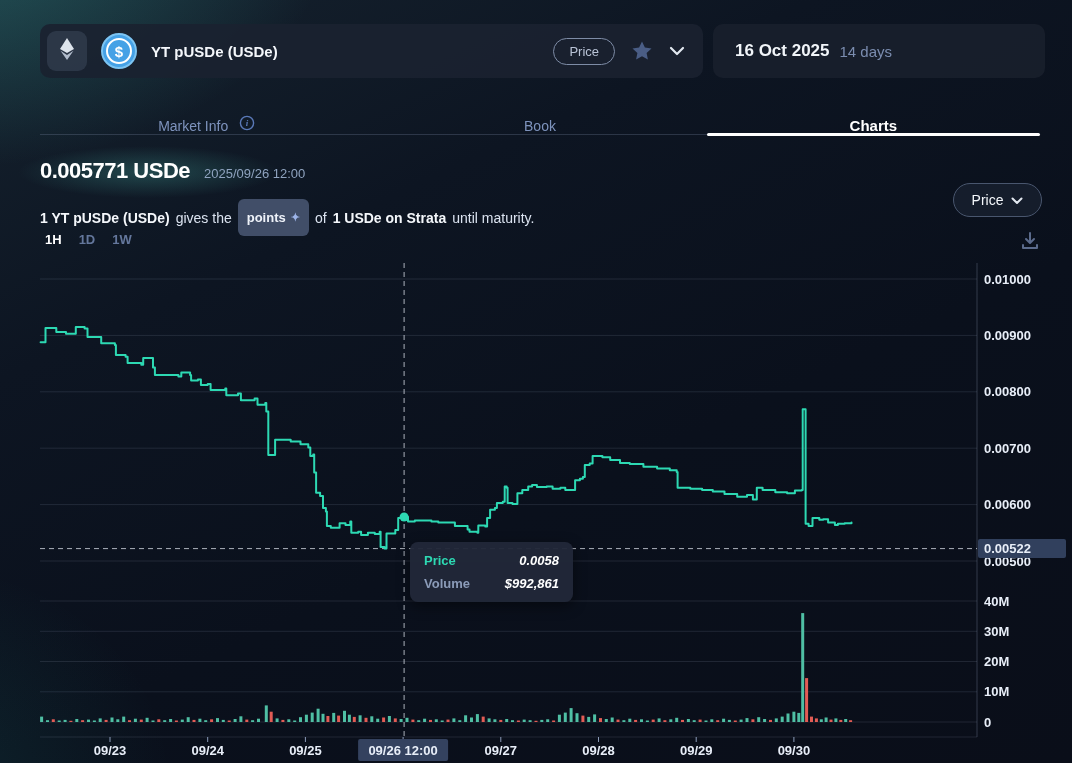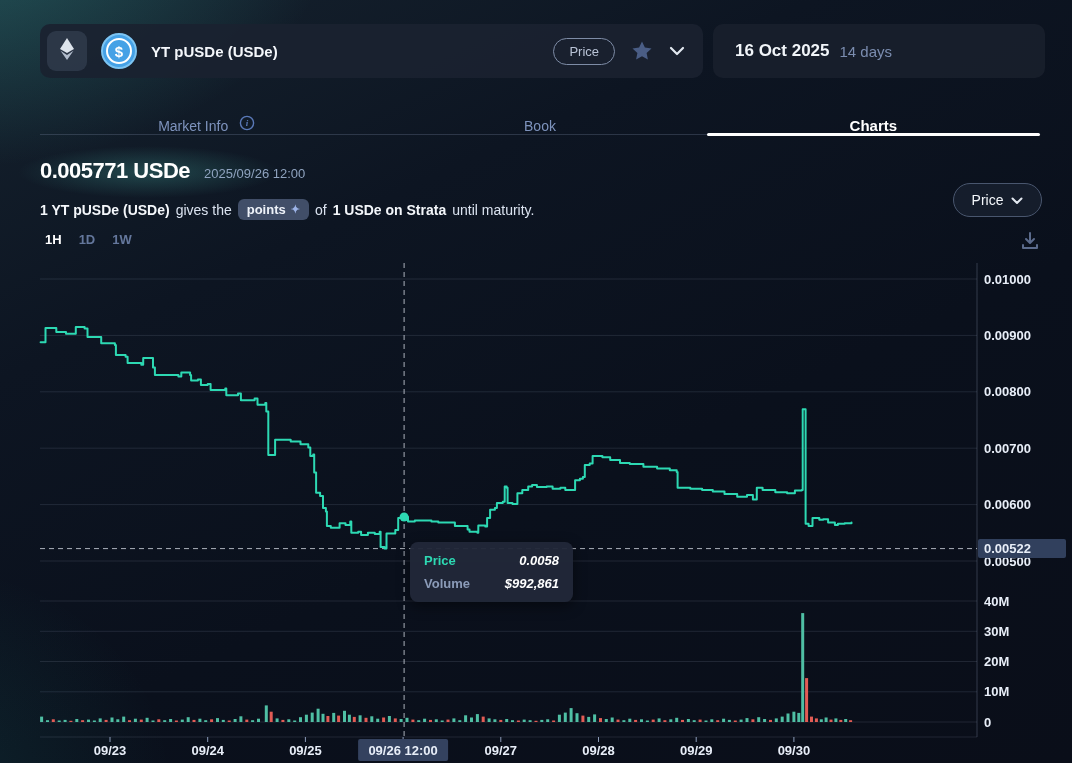--- a/index.html
+++ b/index.html
@@ -44,21 +44,21 @@
 
   
   .price-glow { left: 18px; top: 146px; width: 260px; height: 52px; border-radius: 50%;
        background: radial-gradient(closest-side, rgba(94,234,212,0.22), transparent); }
   .price-row { left: 40px; top: 158px; display: flex; align-items: baseline; gap: 14px; }
   .big-price { font-size: 22px; font-weight: bold; letter-spacing: -0.5px; color: #ffffff; }
   .price-ts { font-size: 13px; color: #8fa3bf; }
 
   .desc-row { left: 40px; top: 199px; display: flex; align-items: center; gap: 6px; font-size: 14px; color: #dbe3f0; }
   .desc-bold { font-weight: bold; color: #f4f7fb; }
-  .points-badge { background: #414e68; border-radius: 6px; padding: 3px 9px; font-size: 13px;
+  .points-badge { background: #414e68; border-radius: 6px; padding: 11px 9px; font-size: 13px;
        font-weight: bold; color: #eef2f9; display: inline-flex; align-items: center; gap: 5px; cursor: pointer; }
   .sparkle { color: #9db4e8; font-size: 11px; }
 
   .metric-dd { left: 953px; top: 183px; width: 89px; height: 34px; border-radius: 999px;
        background: rgba(22,31,46,0.9); border: 1px solid #49566e; display: flex; align-items: center;
        justify-content: center; gap: 8px; font-size: 14px; color: #f4f7fb; cursor: pointer; }
 
   .ranges { left: 45px; top: 232px; display: flex; gap: 17px; font-size: 13px; font-weight: bold; align-items: flex-end; }
   .range { color: #64779c; cursor: pointer; }
   .range.active { color: #ffffff; }

